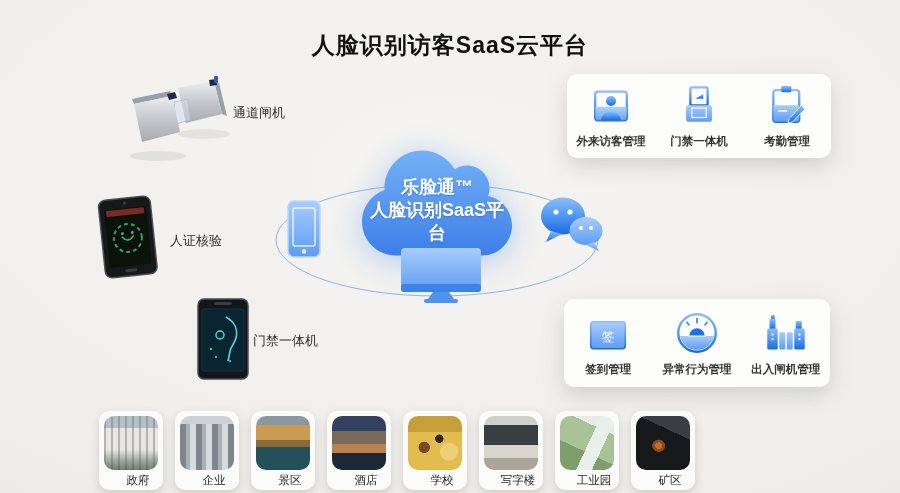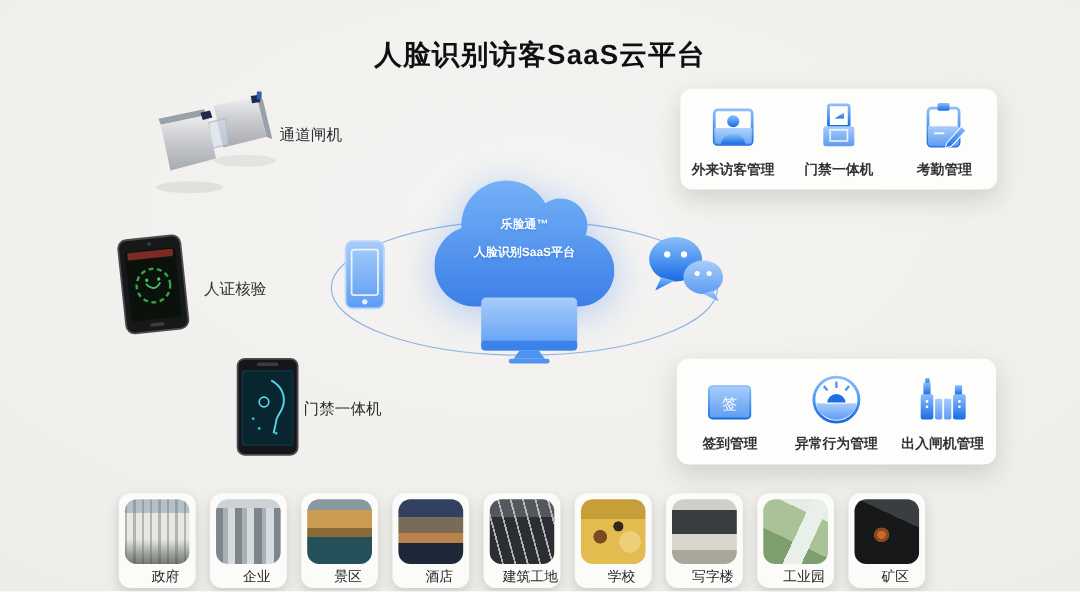--- a/index.html
+++ b/index.html
@@ -13,21 +13,21 @@
     text-align:center; font-size:23px; font-weight:700; color:#101010; letter-spacing:1px;
   }
   .abs{position:absolute;}
   .device-label{position:absolute; font-size:13px; color:#2d2d2d; font-weight:500; white-space:nowrap;}
   
   .orbit{position:absolute; left:274px; top:182px; z-index:1;}
   .cloud-wrap{position:absolute; left:362px; top:143px; width:150px; z-index:3;}
   .cloud-wrap svg{filter:drop-shadow(0 5px 16px rgba(90,150,245,.45));}
   .cloud-text{
     position:absolute; left:362px; top:176px; width:150px; z-index:4;
-    text-align:center; color:#fff; font-size:10px; font-weight:600; line-height:23px;
+    text-align:center; color:#fff; font-size:18px; font-weight:600; line-height:23px;
     text-shadow:0 1px 2px rgba(30,80,180,.35);
   }
   .node{position:absolute; z-index:2;}
   
   .panel{
     position:absolute; background:#fdfdfc; border-radius:10px;
     box-shadow:0 8px 20px rgba(150,150,145,.35);
     display:flex; align-items:center; justify-content:space-around; z-index:2;
   }
   .panel-top{left:567px; top:74px; width:264px; height:84px;}
@@ -277,24 +277,20 @@
     </div>
     <div class="card">
       <div class="thumb t-scenic"></div>
       <div class="card-label">景区</div>
     </div>
     <div class="card">
       <div class="thumb t-hotel"></div>
       <div class="card-label">酒店</div>
     </div>
     <div class="card">
-      <div class="thumb t-constr"></div>
-      <div class="card-label">建筑工地</div>
-    </div>
-    <div class="card">
       <div class="thumb t-school"></div>
       <div class="card-label">学校</div>
     </div>
     <div class="card">
       <div class="thumb t-office"></div>
       <div class="card-label">写字楼</div>
     </div>
     <div class="card">
       <div class="thumb t-indus"></div>
       <div class="card-label">工业园</div>

